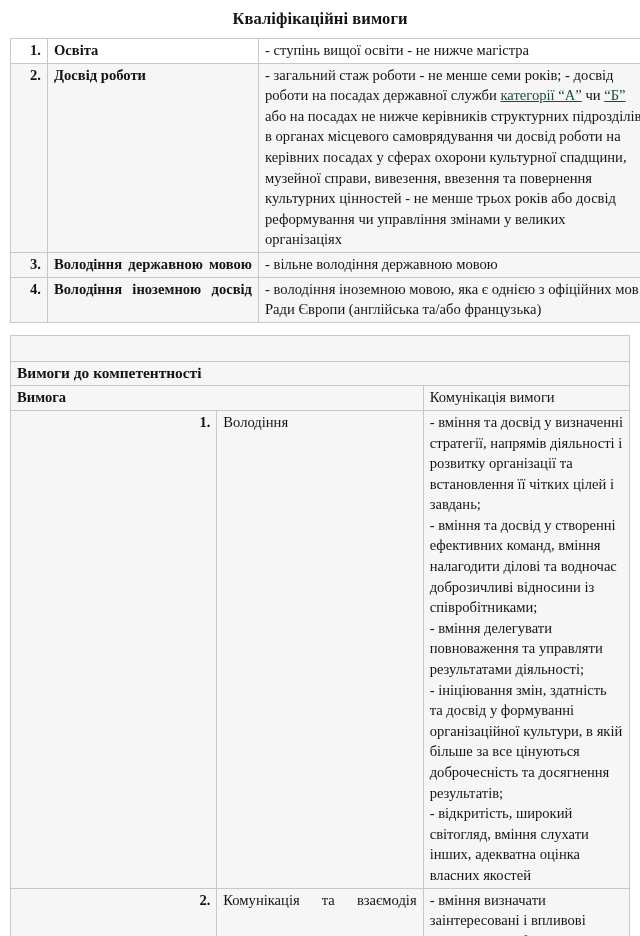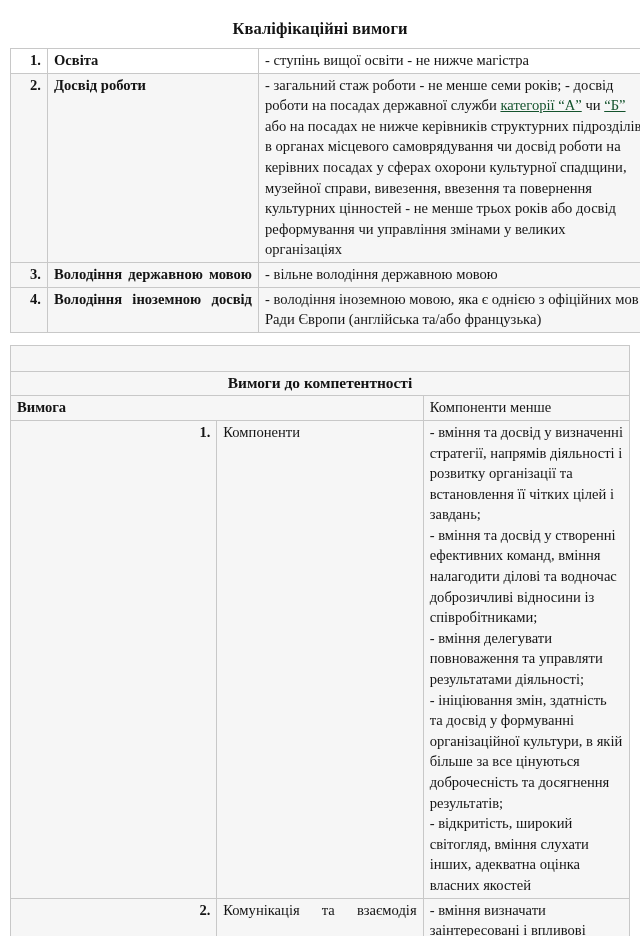--- a/index.html
+++ b/index.html
@@ -19,21 +19,21 @@
     height: 936px;
     position: relative;
     box-sizing: border-box;
     padding: 0;
   }
   .doc-title {
     text-align: center;
     font-weight: bold;
     font-size: 16.5px;
     line-height: 20px;
-    padding-top: 19px;
+    padding-top: 9px;
     padding-bottom: 9px;
     letter-spacing: 0.1px;
   }
   table.doc-table {
     border-collapse: collapse;
     table-layout: fixed;
     width: 620px;
     margin-left: 10px;
     font-size: 14.6px;
     line-height: 20.6px;
@@ -68,21 +68,21 @@
   .lines > span { display: block; }
   .spacer-row td {
     height: 22px;
     border-left: 1px solid #c8c8c8;
     border-right: 1px solid #c8c8c8;
     border-top: 1px solid #c8c8c8;
     border-bottom: none;
     background: #ffffff;
   }
   .section-head td {
-    text-align: center;
+    text-align: left;
     font-weight: bold;
     font-size: 15.4px;
     border-top: none;
     background: #ffffff;
     padding-bottom: 3px;
   }
   .col-head-left {
     font-weight: bold;
   }
   .gap {
@@ -138,26 +138,26 @@
       <tr class="spacer-row">
         <td colspan="3"></td>
       </tr>
 
       <tr class="section-head">
         <td colspan="3">Вимоги до компетентності</td>
       </tr>
 
       <tr>
         <td class="num col-head-left" colspan="2" style="text-align:left; ">Вимога</td>
-        <td class="body">Компоненти менше</td>
+        <td class="body">Комунікація вимоги</td>
       </tr>
 
       <tr>
         <td class="num">1.</td>
-        <td class="label">Компоненти</td>
+        <td class="label">Володіння</td>
         <td class="body lines">
           <span>- вміння та досвід у визначенні стратегії, напрямів діяльності і розвитку організації та встановлення її чітких цілей і завдань;</span>
           <span>- вміння та досвід у створенні ефективних команд, вміння налагодити ділові та водночас доброзичливі відносини із співробітниками;</span>
           <span>- вміння делегувати повноваження та управляти результатами діяльності;</span>
           <span>- ініціювання змін, здатність та досвід у формуванні організаційної культури, в якій більше за все цінуються доброчесність та досягнення результатів;</span>
           <span>- відкритість, широкий світогляд, вміння слухати інших, адекватна оцінка власних якостей</span>
         </td>
       </tr>
 
       <tr>

